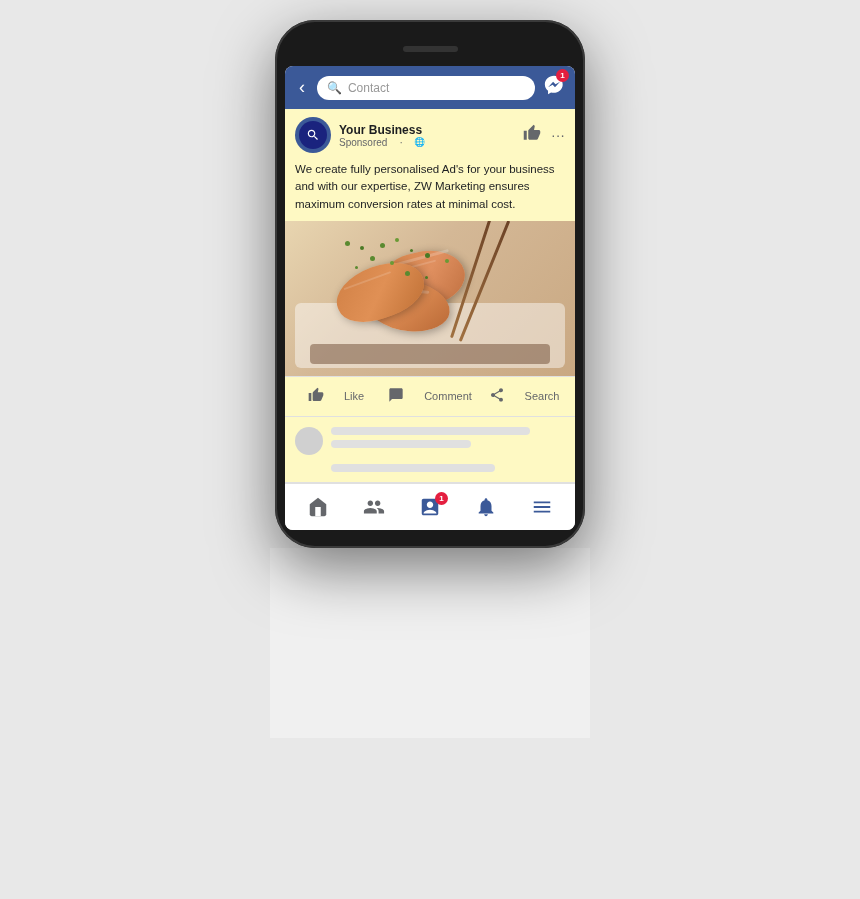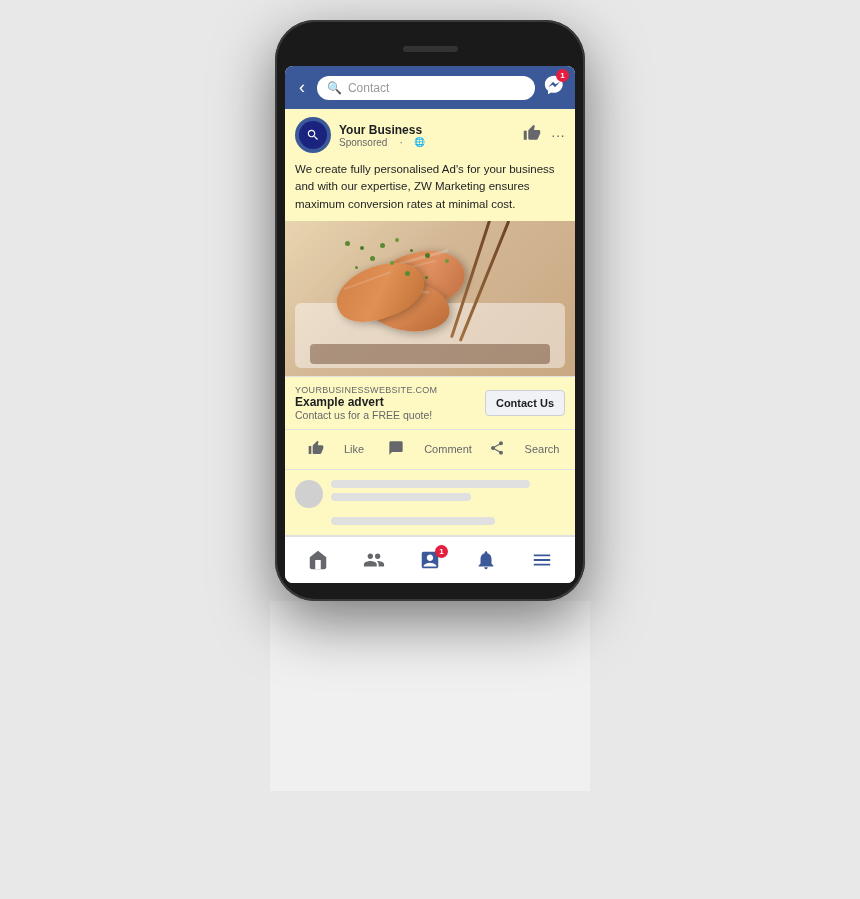--- a/index.html
+++ b/index.html
@@ -442,28 +442,20 @@
                 <div style="width:3px;height:3px;background:#4a7a25;border-radius:50%;position:absolute;top:35px;left:80px;"></div>
               </div>
 
               <div class="chopstick-1" style="position:absolute; width:3px; height:130px; background:linear-gradient(to bottom, #6b4226, #a07040); top:-10px; left:185px; transform:rotate(18deg); border-radius:2px;"></div>
               <div class="chopstick-2" style="position:absolute; width:3px; height:130px; background:linear-gradient(to bottom, #6b4226, #a07040); top:-5px; left:198px; transform:rotate(22deg); border-radius:2px;"></div>
 
               <div style="position:absolute; bottom:12px; left:25px; right:25px; height:20px; background:rgba(80,40,15,0.4); border-radius:4px;"></div>
             </div>
           </div>
 
-          <div class="fb-ad-footer">
-            <div class="fb-ad-info">
-              <div class="fb-website-url">YOURBUSINESSWEBSITE.COM</div>
-              <div class="fb-ad-title">Example advert</div>
-              <div class="fb-ad-desc">Contact us for a FREE quote!</div>
-            </div>
-            <button class="fb-cta-btn">Contact Us</button>
-          </div>
 
           <div class="fb-engagement">
             <div class="fb-eng-btn">
               <span class="eng-icon">
                 <svg width="16" height="16" viewBox="0 0 24 24" fill="#65676b">
                   <path d="M1 21h4V9H1v12zm22-11c0-1.1-.9-2-2-2h-6.31l.95-4.57.03-.32c0-.41-.17-.79-.44-1.06L14.17 1 7.59 7.59C7.22 7.95 7 8.45 7 9v10c0 1.1.9 2 2 2h9c.83 0 1.54-.5 1.84-1.22l3.02-7.05c.09-.23.14-.47.14-.73v-2z"></path>
                 </svg>
               </span>
               <span>Like</span>
             </div>

